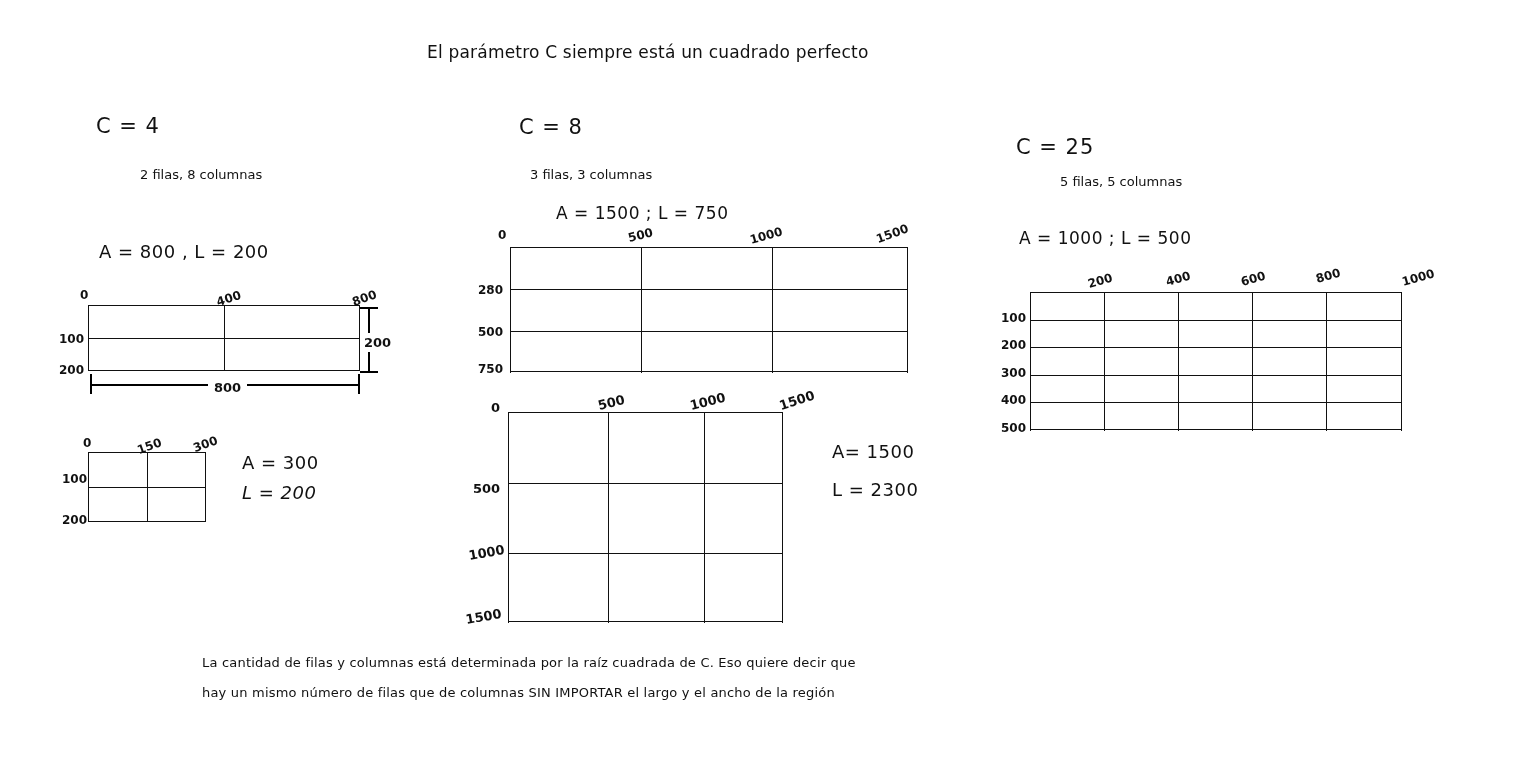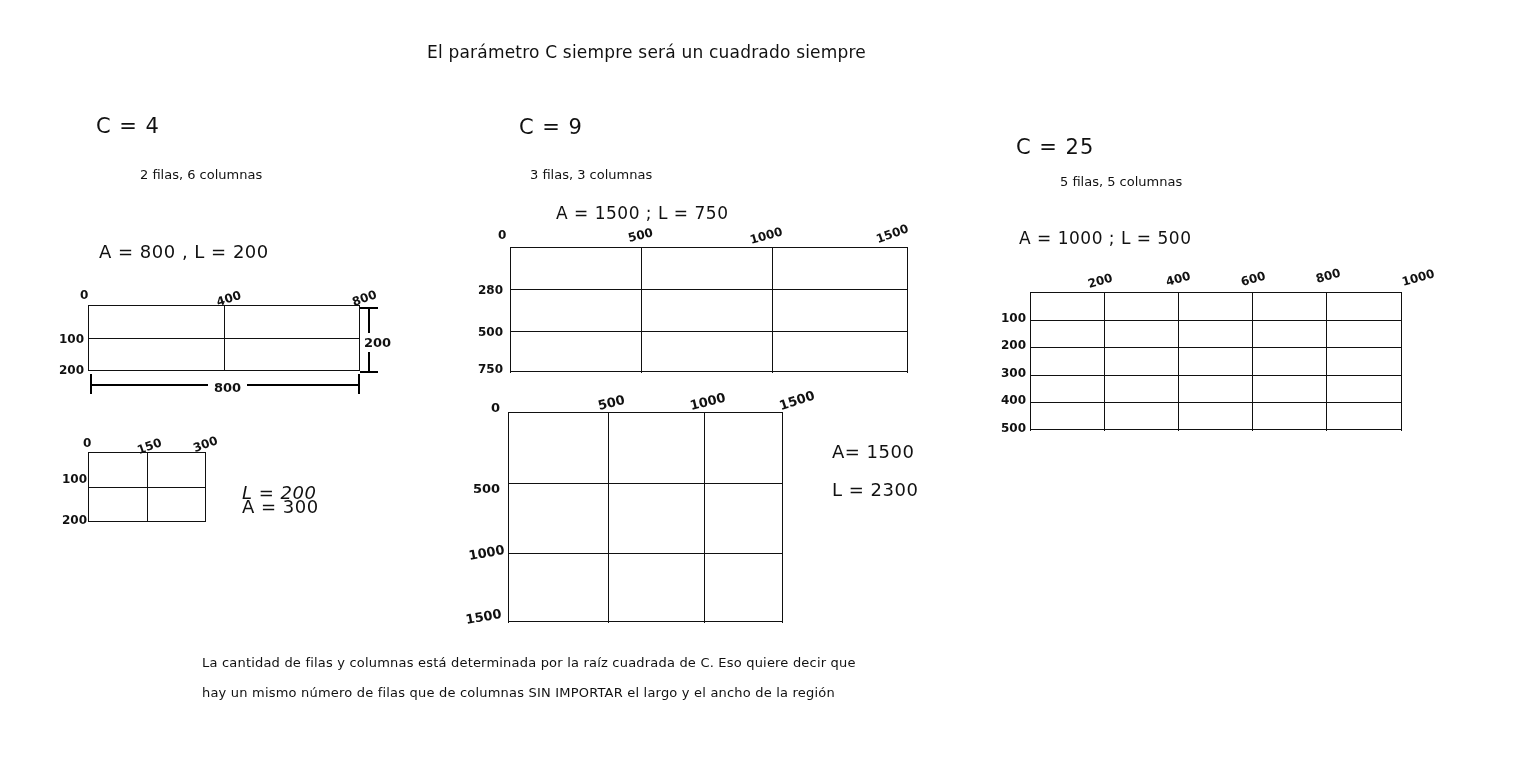--- a/index.html
+++ b/index.html
@@ -27,24 +27,24 @@
   .grid .cellline{position:absolute;background:#111;}
   .gline-h{height:1.4px;left:0;}
   .gline-v{width:1.4px;top:0;}
   .rot{transform-origin:left bottom;}
   .brace{position:absolute;background:#000;}
   .nowrap{white-space:nowrap;}
 </style>
 </head>
 <body>
 
-<div class="abs title hand" style="left:427px;top:42px;">El parámetro C siempre será un cuadrado siempre</div>
+<div class="abs title hand" style="left:427px;top:42px;">El parámetro C siempre está un cuadrado perfecto</div>
 
 <div class="abs caseLabel hand" style="left:96px;top:114px;">C = 4</div>
-<div class="abs subLabel hand" style="left:140px;top:167px;">2 filas, 6 columnas</div>
+<div class="abs subLabel hand" style="left:140px;top:167px;">2 filas, 8 columnas</div>
 
 <div class="abs eq hand" style="left:99px;top:241px;">A = 800 ,  L = 200</div>
 
 <div class="grid" style="left:88px;top:305px;width:272px;height:66px;">
   <div class="cellline gline-h" style="top:0px;width:272px;"></div>
   <div class="cellline gline-h" style="top:33px;width:272px;"></div>
   <div class="cellline gline-h" style="top:65px;width:272px;"></div>
   <div class="cellline gline-v" style="left:0px;height:66px;"></div>
   <div class="cellline gline-v" style="left:136px;height:66px;"></div>
   <div class="cellline gline-v" style="left:271px;height:66px;"></div>
@@ -73,24 +73,24 @@
   <div class="cellline gline-h" style="top:69px;width:118px;"></div>
   <div class="cellline gline-v" style="left:0px;height:70px;"></div>
   <div class="cellline gline-v" style="left:59px;height:70px;"></div>
   <div class="cellline gline-v" style="left:117px;height:70px;"></div>
 </div>
 <div class="abs tick hand" style="left:83px;top:436px;">0</div>
 <div class="abs tick hand rot" style="left:140px;top:443px;transform:rotate(-20deg);">150</div>
 <div class="abs tick hand rot" style="left:196px;top:441px;transform:rotate(-20deg);">300</div>
 <div class="abs tick hand" style="left:62px;top:472px;">100</div>
 <div class="abs tick hand" style="left:62px;top:513px;">200</div>
-<div class="abs eq hand" style="left:242px;top:452px;margin-top:44px;">A = 300</div>
+<div class="abs eq hand" style="left:242px;top:452px;">A = 300</div>
 <div class="abs eq hand" style="left:242px;top:482px;font-style:italic;">L = 200</div>
 
-<div class="abs caseLabel hand" style="left:519px;top:115px;">C = 9</div>
+<div class="abs caseLabel hand" style="left:519px;top:115px;">C = 8</div>
 <div class="abs subLabel hand" style="left:530px;top:167px;">3 filas, 3 columnas</div>
 
 <div class="abs eq hand" style="left:556px;top:203px;font-size:17px;">A = 1500 ;  L = 750</div>
 
 <div class="grid" style="left:510px;top:247px;width:398px;height:126px;">
   <div class="cellline gline-h" style="top:0px;width:398px;"></div>
   <div class="cellline gline-h" style="top:42px;width:398px;"></div>
   <div class="cellline gline-h" style="top:84px;width:398px;"></div>
   <div class="cellline gline-h" style="top:124px;width:398px;"></div>
   <div class="cellline gline-v" style="left:0px;height:126px;"></div>

